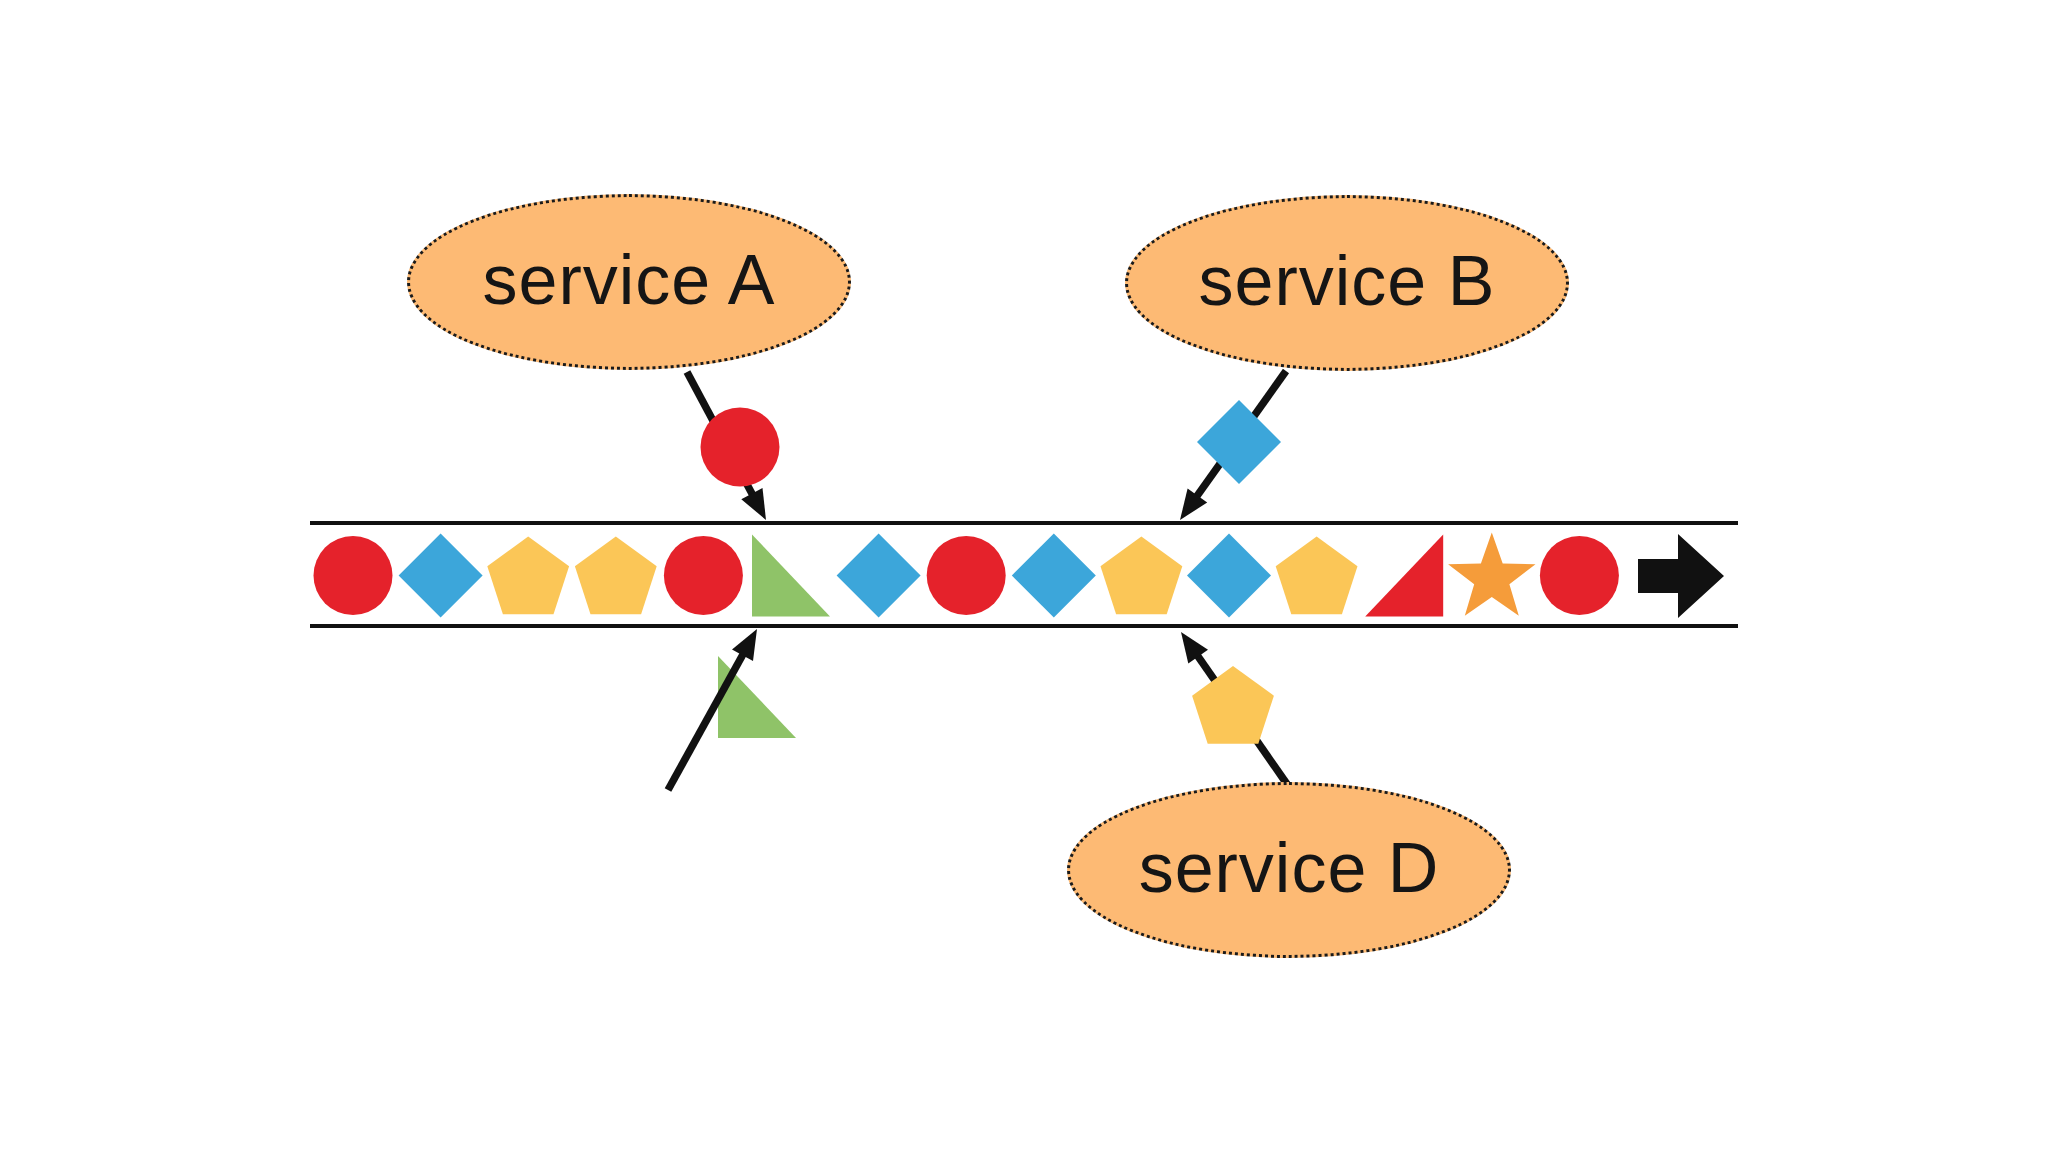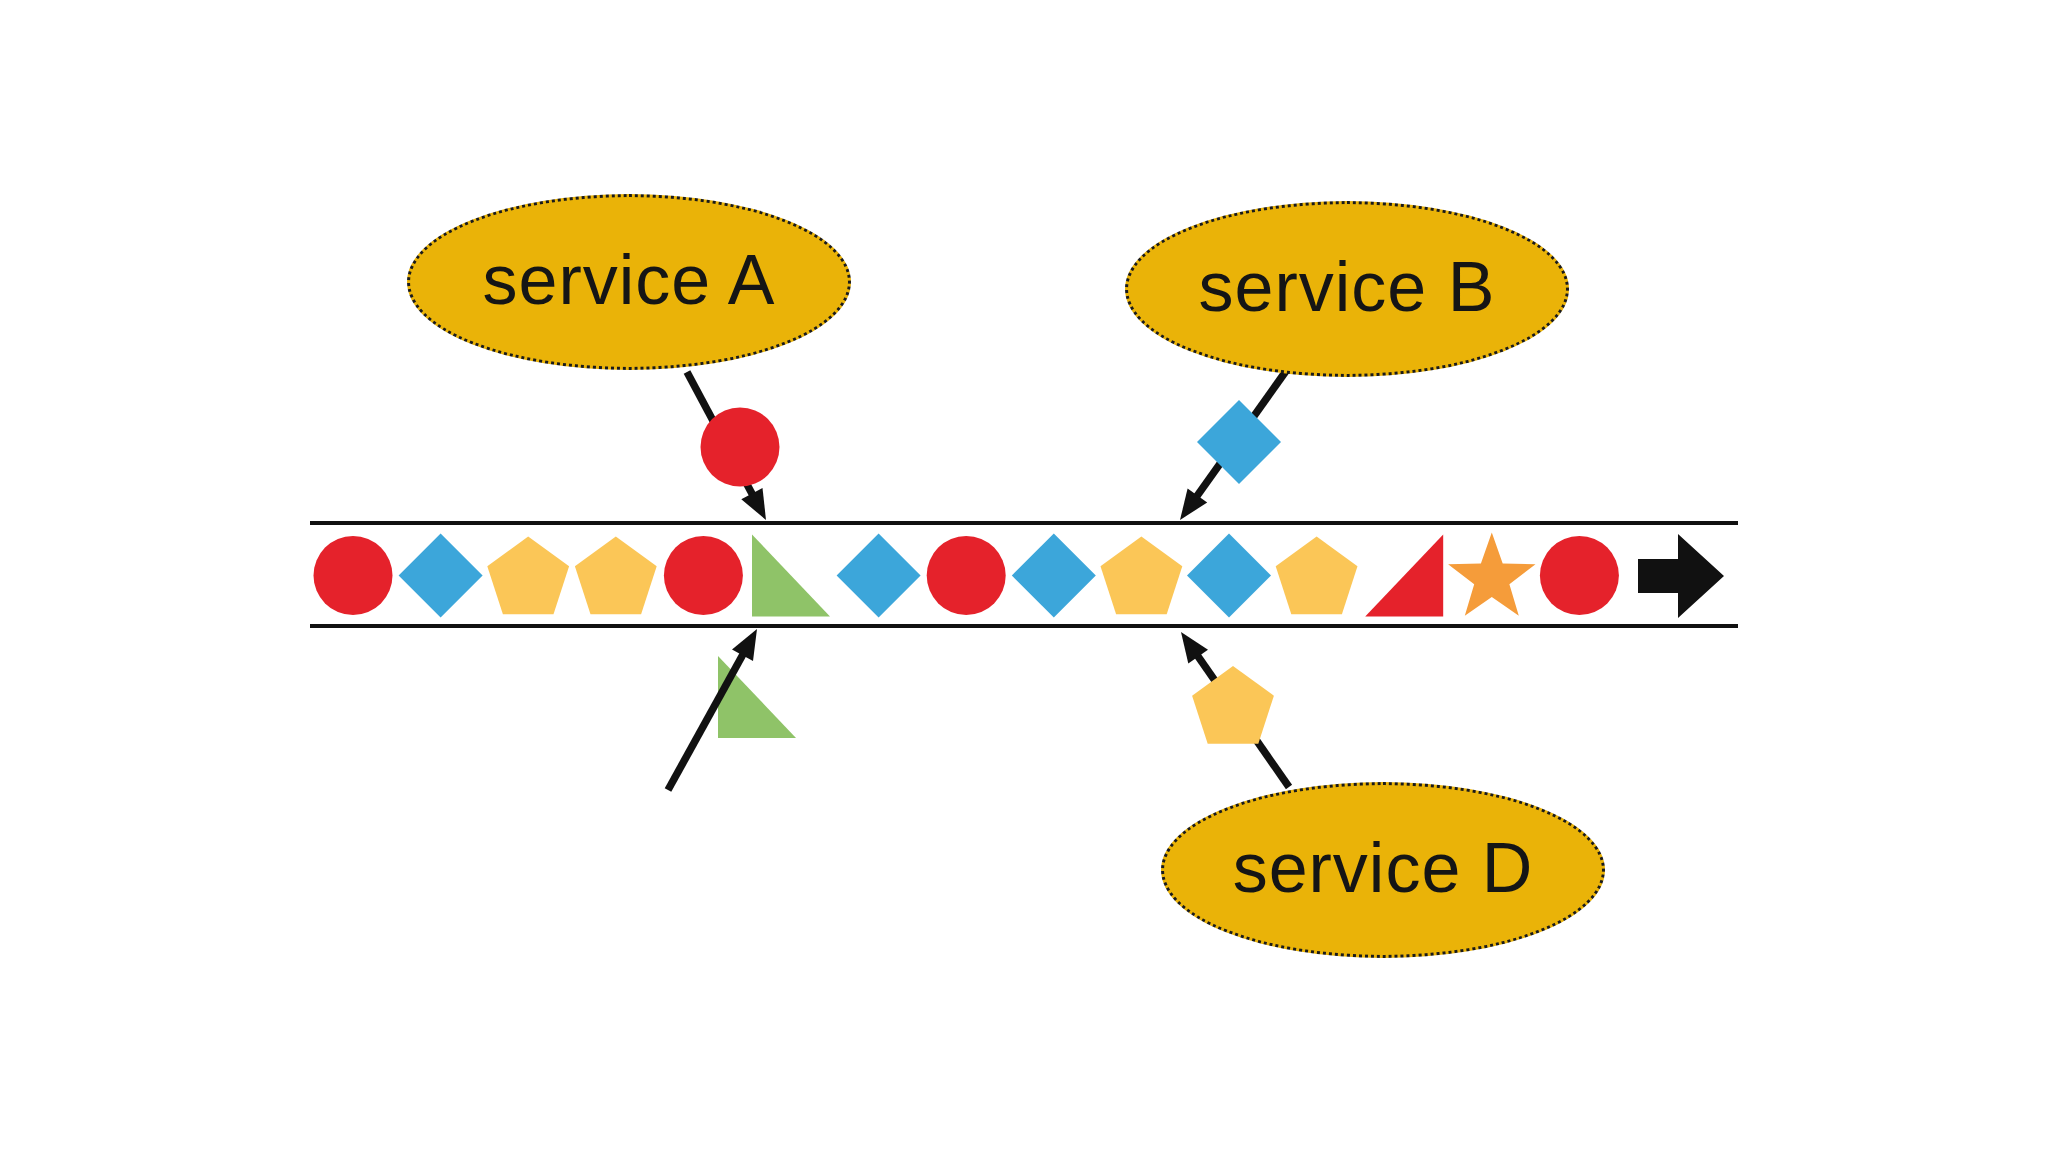--- a/index.html
+++ b/index.html
@@ -23,21 +23,21 @@
   .bubble {
     position: absolute;
     width: 444px;
     height: 176px;
     border: 3px dotted #1a1a1a;
     border-radius: 50%;
     box-sizing: border-box;
     display: flex;
     align-items: center;
     justify-content: center;
-    background: #eab308;
+    background: #fdba74;
   }
   .bubble-label {
     font-size: 70px;
     font-weight: 400;
     letter-spacing: 1px;
     color: #151515;
     white-space: nowrap;
     transform: translateY(-2px);
   }
 </style>
@@ -76,22 +76,22 @@
       <polygon points="1365.2,616.5 1443.2,616.5 1443.2,534.5" fill="#e5222b"></polygon>
       <polygon points="1491.8,532.5 1502.7,563.5 1535.5,564.3 1509.4,584.2 1518.8,615.7 1491.8,597.0 1464.8,615.7 1474.2,584.2 1448.1,564.3 1480.9,563.5" fill="#f59c3a"></polygon>
       <circle cx="1579.3999999999999" cy="575.5" r="39.5" fill="#e5222b"></circle>
       <polygon points="1638.0,559.0 1678.0,559.0 1678.0,534.0 1724.0,576.0 1678.0,618.0 1678.0,593.0 1638.0,593.0" fill="#111111"></polygon>
     </svg>
 
   <div class="bubble" style="left:407px; top:194px;">
     <span class="bubble-label">service A</span>
   </div>
 
-  <div class="bubble" style="left:1125px; top:201px;">
+  <div class="bubble" style="left:1125px; top:195px;">
     <span class="bubble-label">service B</span>
   </div>
 
 
-  <div class="bubble" style="left:1161px; top:782px;">
+  <div class="bubble" style="left:1067px; top:782px;">
     <span class="bubble-label">service D</span>
   </div>
 
 </div>
 
 </body></html>

